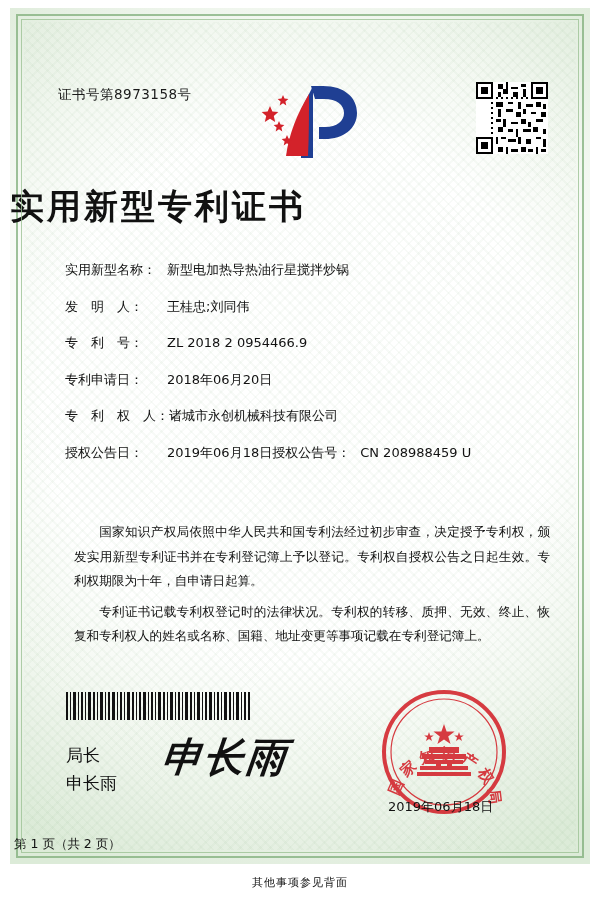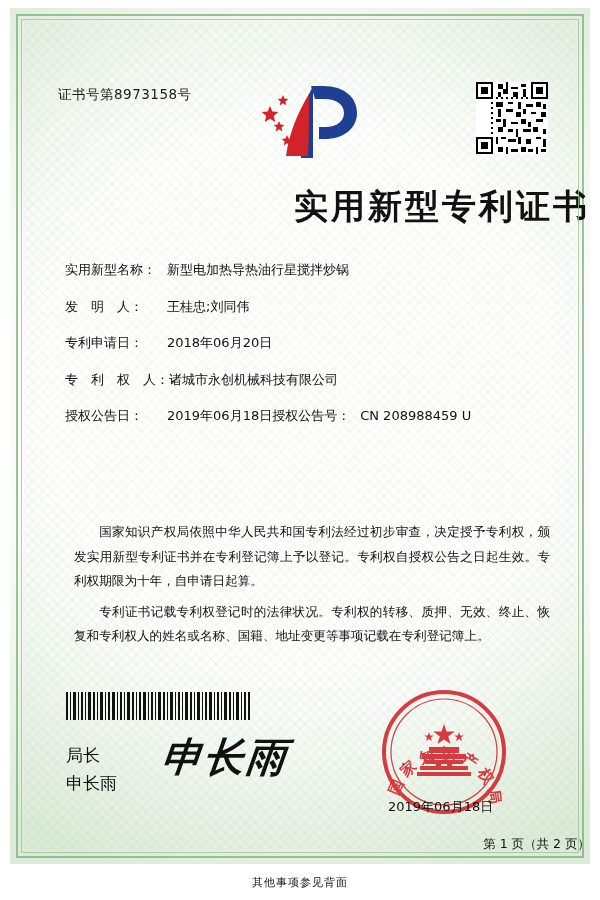--- a/index.html
+++ b/index.html
@@ -89,21 +89,21 @@
     width: 72px;
     height: 72px;
     background: #ffffff;
   }
 
   
   .title {
     position: absolute;
     left: 0; right: 0;
     top: 176px;
-    text-align: right;
+    text-align: left;
     font-family: "DejaVu Sans", sans-serif;
     font-weight: bold;
     font-size: 34px;
     letter-spacing: 3px;
     color: #111111;
   }
 
   
   .fields {
     position: absolute;
@@ -206,21 +206,21 @@
     font-size: 13px;
     color: #111111;
     white-space: nowrap;
   }
 
   
   .page-num {
     position: absolute;
     left: 4px; right: 0;
     top: 828px;
-    text-align: right;
+    text-align: left;
     font-family: "DejaVu Sans", sans-serif;
     font-size: 12.5px;
     color: #111111;
   }
   .bottom-note {
     position: absolute;
     left: 0; right: 0;
     top: 875px;
     text-align: center;
     font-family: "DejaVu Sans", sans-serif;
@@ -345,20 +345,24 @@
       <div class="title">实用新型专利证书</div>
 
       <div class="fields">
         <div class="field-row">
           <div class="field-label">实用新型名称：</div>
           <div class="field-value">新型电加热导热油行星搅拌炒锅</div>
         </div>
         <div class="field-row">
           <div class="field-label">发　明　人：</div>
           <div class="field-value">王桂忠;刘同伟</div>
+        </div>
+        <div class="field-row">
+          <div class="field-label">专　利　号：</div>
+          <div class="field-value">ZL 2018 2 0954466.9</div>
         </div>
         <div class="field-row">
           <div class="field-label">专利申请日：</div>
           <div class="field-value">2018年06月20日</div>
         </div>
         <div class="field-row">
           <div class="field-label">专　利　权　人：</div>
           <div class="field-value">诸城市永创机械科技有限公司</div>
         </div>
         <div class="field-row two-col">

